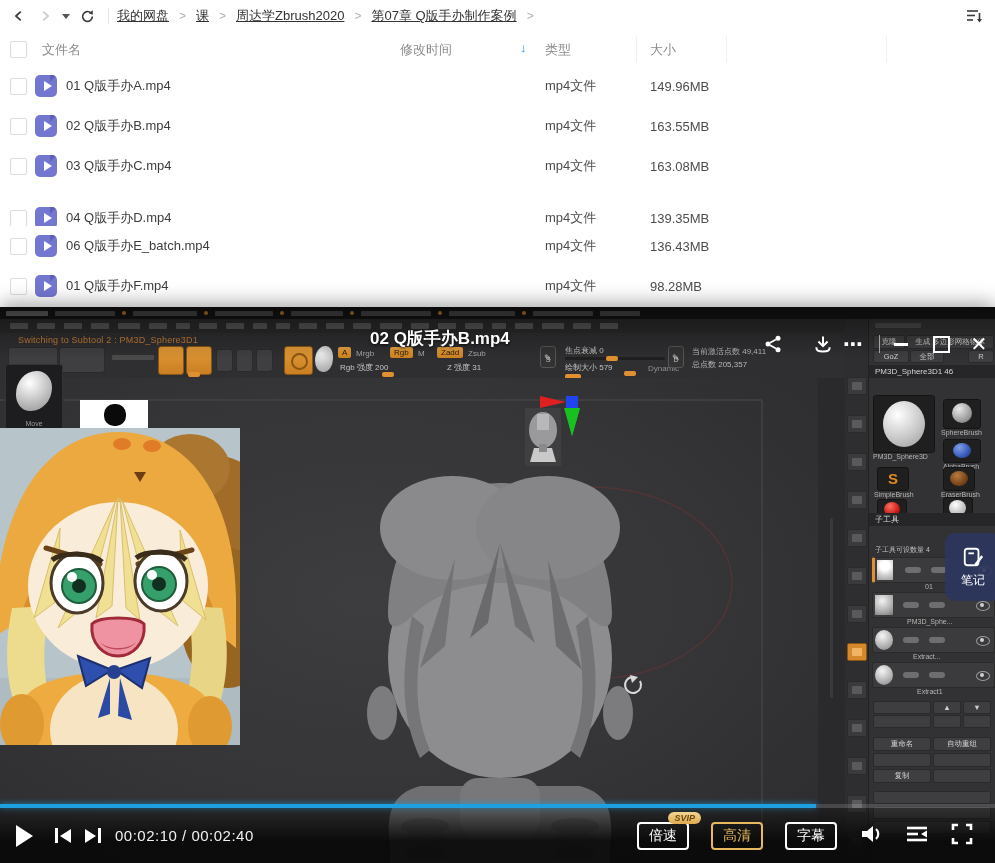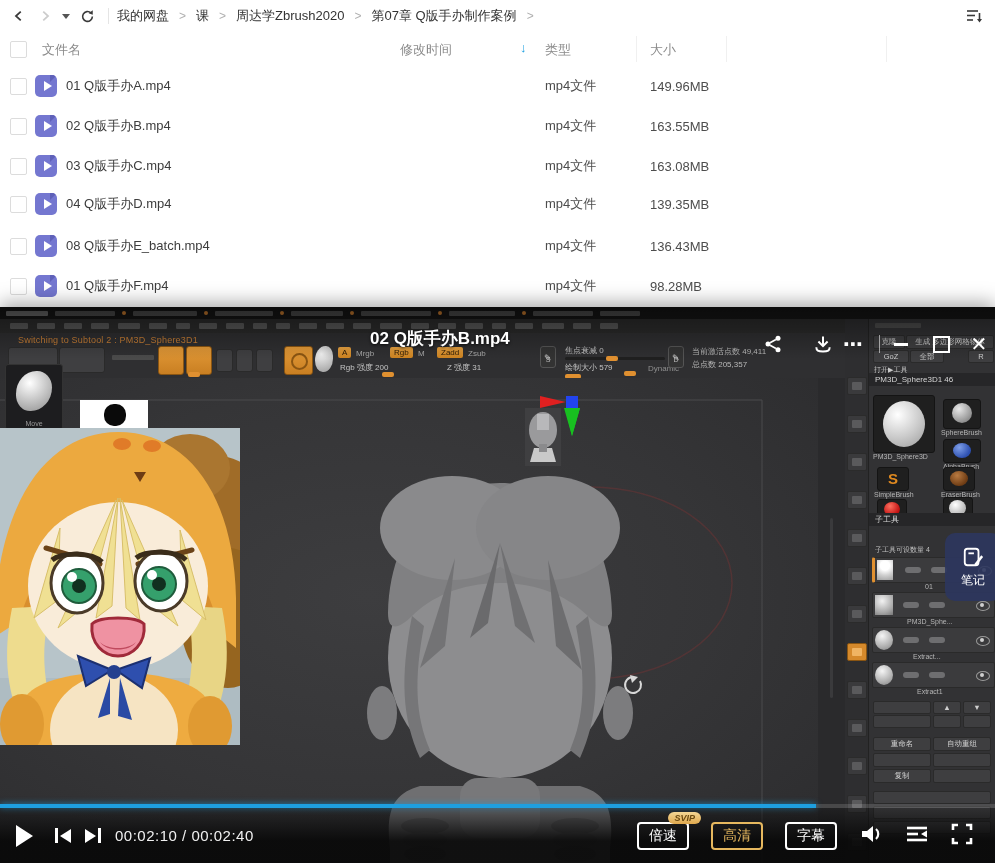--- a/index.html
+++ b/index.html
@@ -5,21 +5,21 @@
   html,body{margin:0;padding:0;background:#fff;}
   body{width:995px;height:863px;position:relative;overflow:hidden;
        font-family:"Liberation Sans","DejaVu Sans",sans-serif;}
   .abs{position:absolute;}
   
   .topnav{position:absolute;left:0;top:0;width:995px;height:32px;background:#fff;
           display:flex;align-items:center;border-bottom:1px solid #f2f2f2;}
   .navbtn{width:26px;height:26px;display:flex;align-items:center;justify-content:center;cursor:pointer;}
   .vdiv{width:1px;height:16px;background:#e5e5e5;margin:0 8px;}
   .crumb{display:flex;align-items:center;gap:10px;font-size:13px;color:#333;}
-  .crumb .item{cursor:pointer;white-space:nowrap;}
+  .crumb .item{cursor:pointer;white-space:nowrap;text-decoration:underline;}
   .crumb .sep{color:#b0b0b0;font-size:12px;}
   .sorticon{position:absolute;right:12px;top:7px;cursor:pointer;}
   
   .thead{position:absolute;left:0;top:32px;width:995px;height:34px;background:#fff;
          border-bottom:1px solid #f3f3f3;font-size:13px;color:#8b8b8b;}
   .thead .colline{position:absolute;top:4px;height:26px;width:1px;background:#f0f0f0;}
   .chk{width:15px;height:15px;border:1px solid #dcdcdc;border-radius:2px;background:#fff;}
   .row{position:absolute;left:0;width:995px;height:40px;background:#fff;display:flex;align-items:center;}
   .ficon{position:absolute;left:35px;top:9px;width:22px;height:22px;background:#7477d0;border-radius:5px;}
   .ficon:before{content:"";position:absolute;right:0;top:0;border-left:7px solid #5e60b8;
@@ -173,31 +173,31 @@
   <span class="ftype">mp4文件</span>
   <span class="fsize">163.55MB</span>
 </div>
 <div class="row" style="top:146px">
   <div class="chk" style="position:absolute;left:10px"></div>
   <div class="ficon"></div>
   <span class="fname">03 Q版手办C.mp4</span>
   <span class="ftype">mp4文件</span>
   <span class="fsize">163.08MB</span>
 </div>
-<div class="row" style="top:184px">
+<div class="row" style="top:198px">
   <div class="chk" style="position:absolute;left:10px"></div>
   <div class="ficon"></div>
   <span class="fname">04 Q版手办D.mp4</span>
   <span class="ftype">mp4文件</span>
   <span class="fsize">139.35MB</span>
 </div>
 <div class="row" style="top:226px">
   <div class="chk" style="position:absolute;left:10px"></div>
   <div class="ficon"></div>
-  <span class="fname">08 Q版手办E_batch.mp4</span>
+  <span class="fname">06 Q版手办E_batch.mp4</span>
   <span class="ftype">mp4文件</span>
   <span class="fsize">136.43MB</span>
 </div>
 <div class="row" style="top:266px">
   <div class="chk" style="position:absolute;left:10px"></div>
   <div class="ficon"></div>
   <span class="fname">01 Q版手办F.mp4</span>
   <span class="ftype">mp4文件</span>
   <span class="fsize">98.28MB</span>
 </div>
@@ -431,21 +431,21 @@
   </div>
 
   <div class="zb-panel">
     <span class="tb-block" style="position:absolute;left:6px;top:4px;width:46px"></span>
     <div class="p-btn" style="left:4px;top:16px;width:30px;height:12px;line-height:12px">克隆</div>
     <div class="p-btn" style="left:37px;top:16px;width:86px;height:12px;line-height:12px">生成 多边形网格物体</div>
     <div class="p-btn" style="left:4px;top:31px;width:34px;height:11px;line-height:11px">GoZ</div>
     <div class="p-btn" style="left:41px;top:31px;width:32px;height:11px;line-height:11px">全部</div>
     <div class="p-btn" style="left:99px;top:31px;width:24px;height:11px;line-height:11px">R</div>
     <span class="p-lab" style="left:5px;top:46px;color:#c8c8c8">打开▶工具</span>
-    <div class="p-hdr" style="top:54px">PM3D_Sphere3D1 46</div>
+    <div class="p-hdr" style="top:46px">PM3D_Sphere3D1 46</div>
 
     <div class="thumb" style="left:4px;top:76px;width:60px;height:56px">
       <div class="sphere" style="left:9px;top:5px;width:42px;height:46px;background:radial-gradient(circle at 35% 30%,#ffffff,#c9c9c9 55%,#9a9a9a)"></div>
     </div>
     <span class="p-lab" style="left:4px;top:134px">PM3D_Sphere3D</span>
     <div class="thumb" style="left:74px;top:80px;width:36px;height:28px">
       <div class="sphere" style="left:8px;top:3px;width:20px;height:20px;background:radial-gradient(circle at 35% 30%,#e8e8e8,#9f9f9f 60%,#6a6a6a)"></div>
     </div>
     <span class="p-lab" style="left:72px;top:110px">SphereBrush</span>
     <div class="thumb" style="left:74px;top:120px;width:36px;height:22px">

